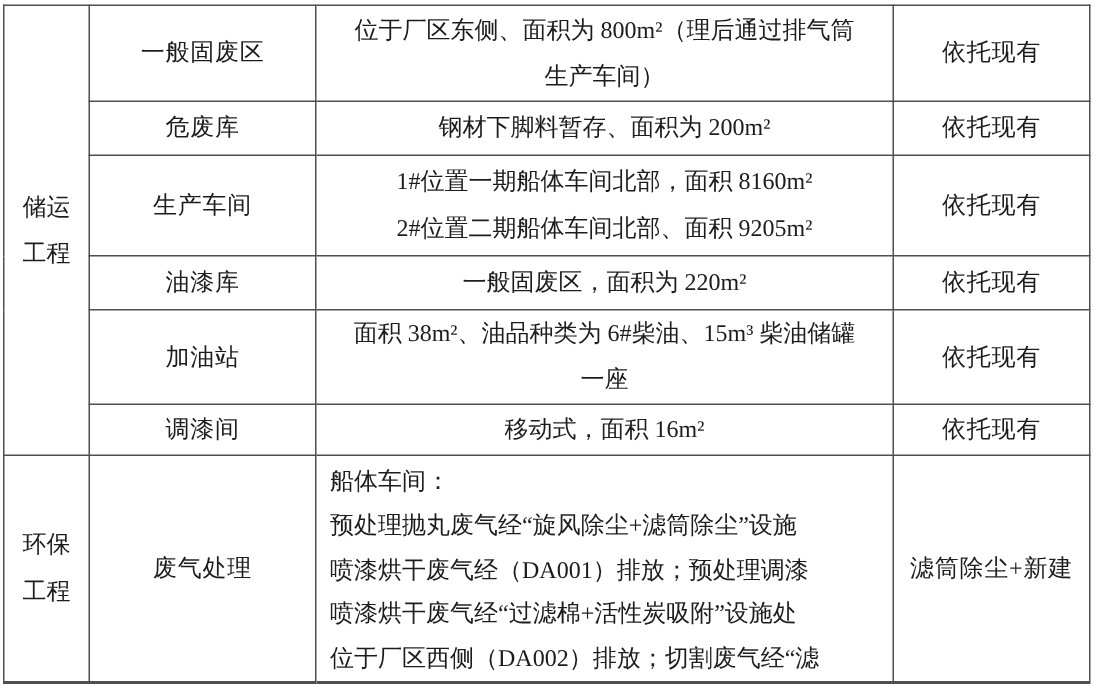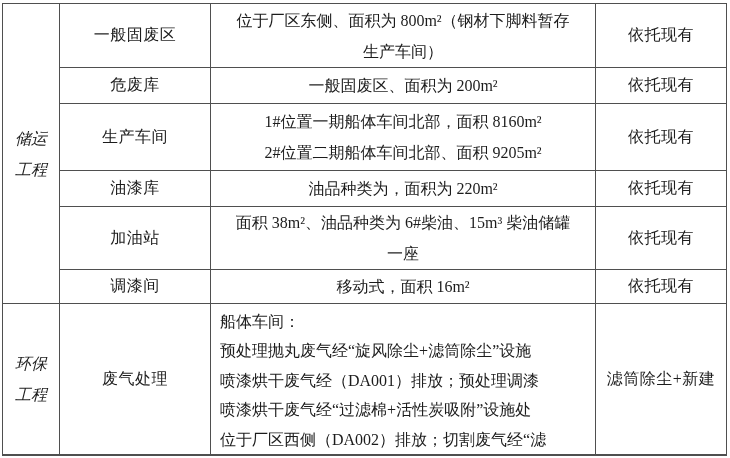--- a/index.html
+++ b/index.html
@@ -28,21 +28,21 @@
   }
   td {
     border: 1px solid var(--border-color);
     text-align: center;
     vertical-align: middle;
     font-size: 16px;
     padding: 0;
     overflow: hidden;
   }
   tr.last-row td { border-bottom-width: 2px; }
-  .section-cell .line { line-height: 31px; font-style: italic; }
+  .section-cell .line { line-height: 31px; }
   .facility-cell { letter-spacing: 0.5px; }
   .desc-cell { padding: 0 8px; }
   .desc-cell .line { line-height: 31px; }
   .desc-cell--left { text-align: left; padding: 3px 22px 0 9px; }
   .desc-cell--left .line { line-height: 29.4px; }
   .status-cell { letter-spacing: 0.5px; }
 </style>
 </head>
 <body>
 
@@ -54,44 +54,44 @@
     <col style="width:131px">
   </colgroup>
   <tbody>
     <tr style="height:64px">
       <td class="section-cell" rowspan="6">
         <div class="line">储运</div>
         <div class="line">工程</div>
       </td>
       <td class="facility-cell">一般固废区</td>
       <td class="desc-cell">
-        <div class="line">位于厂区东侧、面积为 800m²（钢材下脚料暂存</div>
+        <div class="line">位于厂区东侧、面积为 800m²（理后通过排气筒</div>
         <div class="line">生产车间）</div>
       </td>
       <td class="status-cell">依托现有</td>
     </tr>
     <tr style="height:36px">
       <td class="facility-cell">危废库</td>
       <td class="desc-cell">
-        <div class="line">一般固废区、面积为 200m²</div>
+        <div class="line">钢材下脚料暂存、面积为 200m²</div>
       </td>
       <td class="status-cell">依托现有</td>
     </tr>
     <tr style="height:67px">
       <td class="facility-cell">生产车间</td>
       <td class="desc-cell">
         <div class="line">1#位置一期船体车间北部，面积 8160m²</div>
         <div class="line">2#位置二期船体车间北部、面积 9205m²</div>
       </td>
       <td class="status-cell">依托现有</td>
     </tr>
     <tr style="height:36px">
       <td class="facility-cell">油漆库</td>
       <td class="desc-cell">
-        <div class="line">油品种类为，面积为 220m²</div>
+        <div class="line">一般固废区，面积为 220m²</div>
       </td>
       <td class="status-cell">依托现有</td>
     </tr>
     <tr style="height:46px">
       <td class="facility-cell">加油站</td>
       <td class="desc-cell">
         <div class="line">面积 38m²、油品种类为 6#柴油、15m³ 柴油储罐</div>
         <div class="line">一座</div>
       </td>
       <td class="status-cell">依托现有</td>

